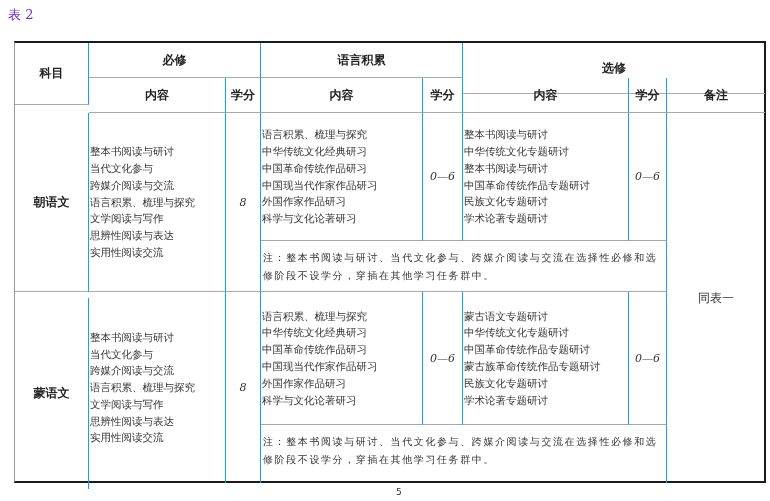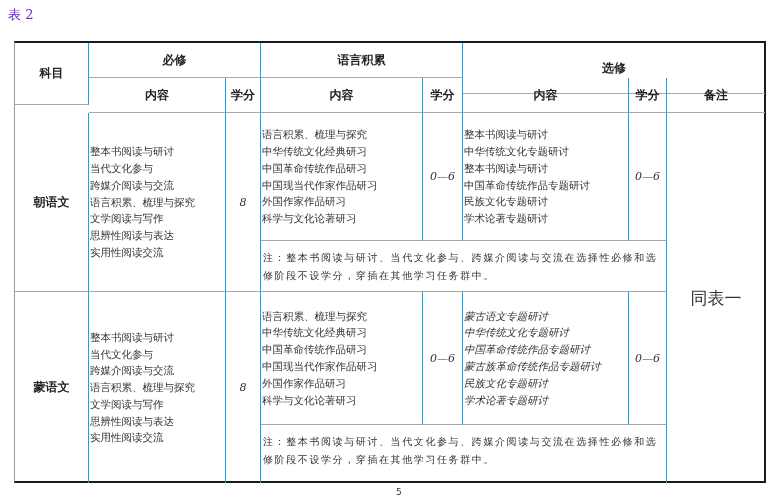--- a/index.html
+++ b/index.html
@@ -98,25 +98,25 @@
       <li>中华传统文化专题研讨</li>
       <li>整本书阅读与研讨</li>
       <li>中国革命传统作品专题研讨</li>
       <li>民族文化专题研讨</li>
       <li>学术论著专题研讨</li>
     </ul>
   </div>
   <div class="cell num" style="left:614px; top:70px; width:38px; height:128px;">0—6</div>
   <div class="cell note" style="left:246px; top:198px; width:406px; height:51px;">注：整本书阅读与研讨、当代文化参与、跨媒介阅读与交流在选择性必修和选修阶段不设学分，穿插在其他学习任务群中。</div>
 
-  <div class="cell noright nobottom" style="left:652px; top:70px; width:98px; height:370px; font-size:17px; color:#333;">
+  <div class="cell noright nobottom" style="left:652px; top:70px; width:98px; height:370px; font-size:12px; color:#333;">
     <span>同表一</span>
   </div>
 
-  <div class="cell subj nobottom" style="left:0; top:249px; width:74px; height:191px;">蒙语文</div>
+  <div class="cell subj nobottom" style="left:0; top:255px; width:74px; height:191px;">蒙语文</div>
   <div class="cell list nobottom" style="left:74px; top:249px; width:137px; height:191px;">
     <ul>
       <li>整本书阅读与研讨</li>
       <li>当代文化参与</li>
       <li>跨媒介阅读与交流</li>
       <li>语言积累、梳理与探究</li>
       <li>文学阅读与写作</li>
       <li>思辨性阅读与表达</li>
       <li>实用性阅读交流</li>
     </ul>
@@ -126,21 +126,21 @@
     <ul>
       <li>语言积累、梳理与探究</li>
       <li>中华传统文化经典研习</li>
       <li>中国革命传统作品研习</li>
       <li>中国现当代作家作品研习</li>
       <li>外国作家作品研习</li>
       <li>科学与文化论著研习</li>
     </ul>
   </div>
   <div class="cell num" style="left:408px; top:249px; width:40px; height:133px;">0—6</div>
-  <div class="cell list" style="left:448px; top:249px; width:166px; height:133px;font-style:italic;">
+  <div class="cell list" style="left:448px; top:249px; width:166px; height:133px;">
     <ul>
       <li>蒙古语文专题研讨</li>
       <li>中华传统文化专题研讨</li>
       <li>中国革命传统作品专题研讨</li>
       <li>蒙古族革命传统作品专题研讨</li>
       <li>民族文化专题研讨</li>
       <li>学术论著专题研讨</li>
     </ul>
   </div>
   <div class="cell num" style="left:614px; top:249px; width:38px; height:133px;">0—6</div>

